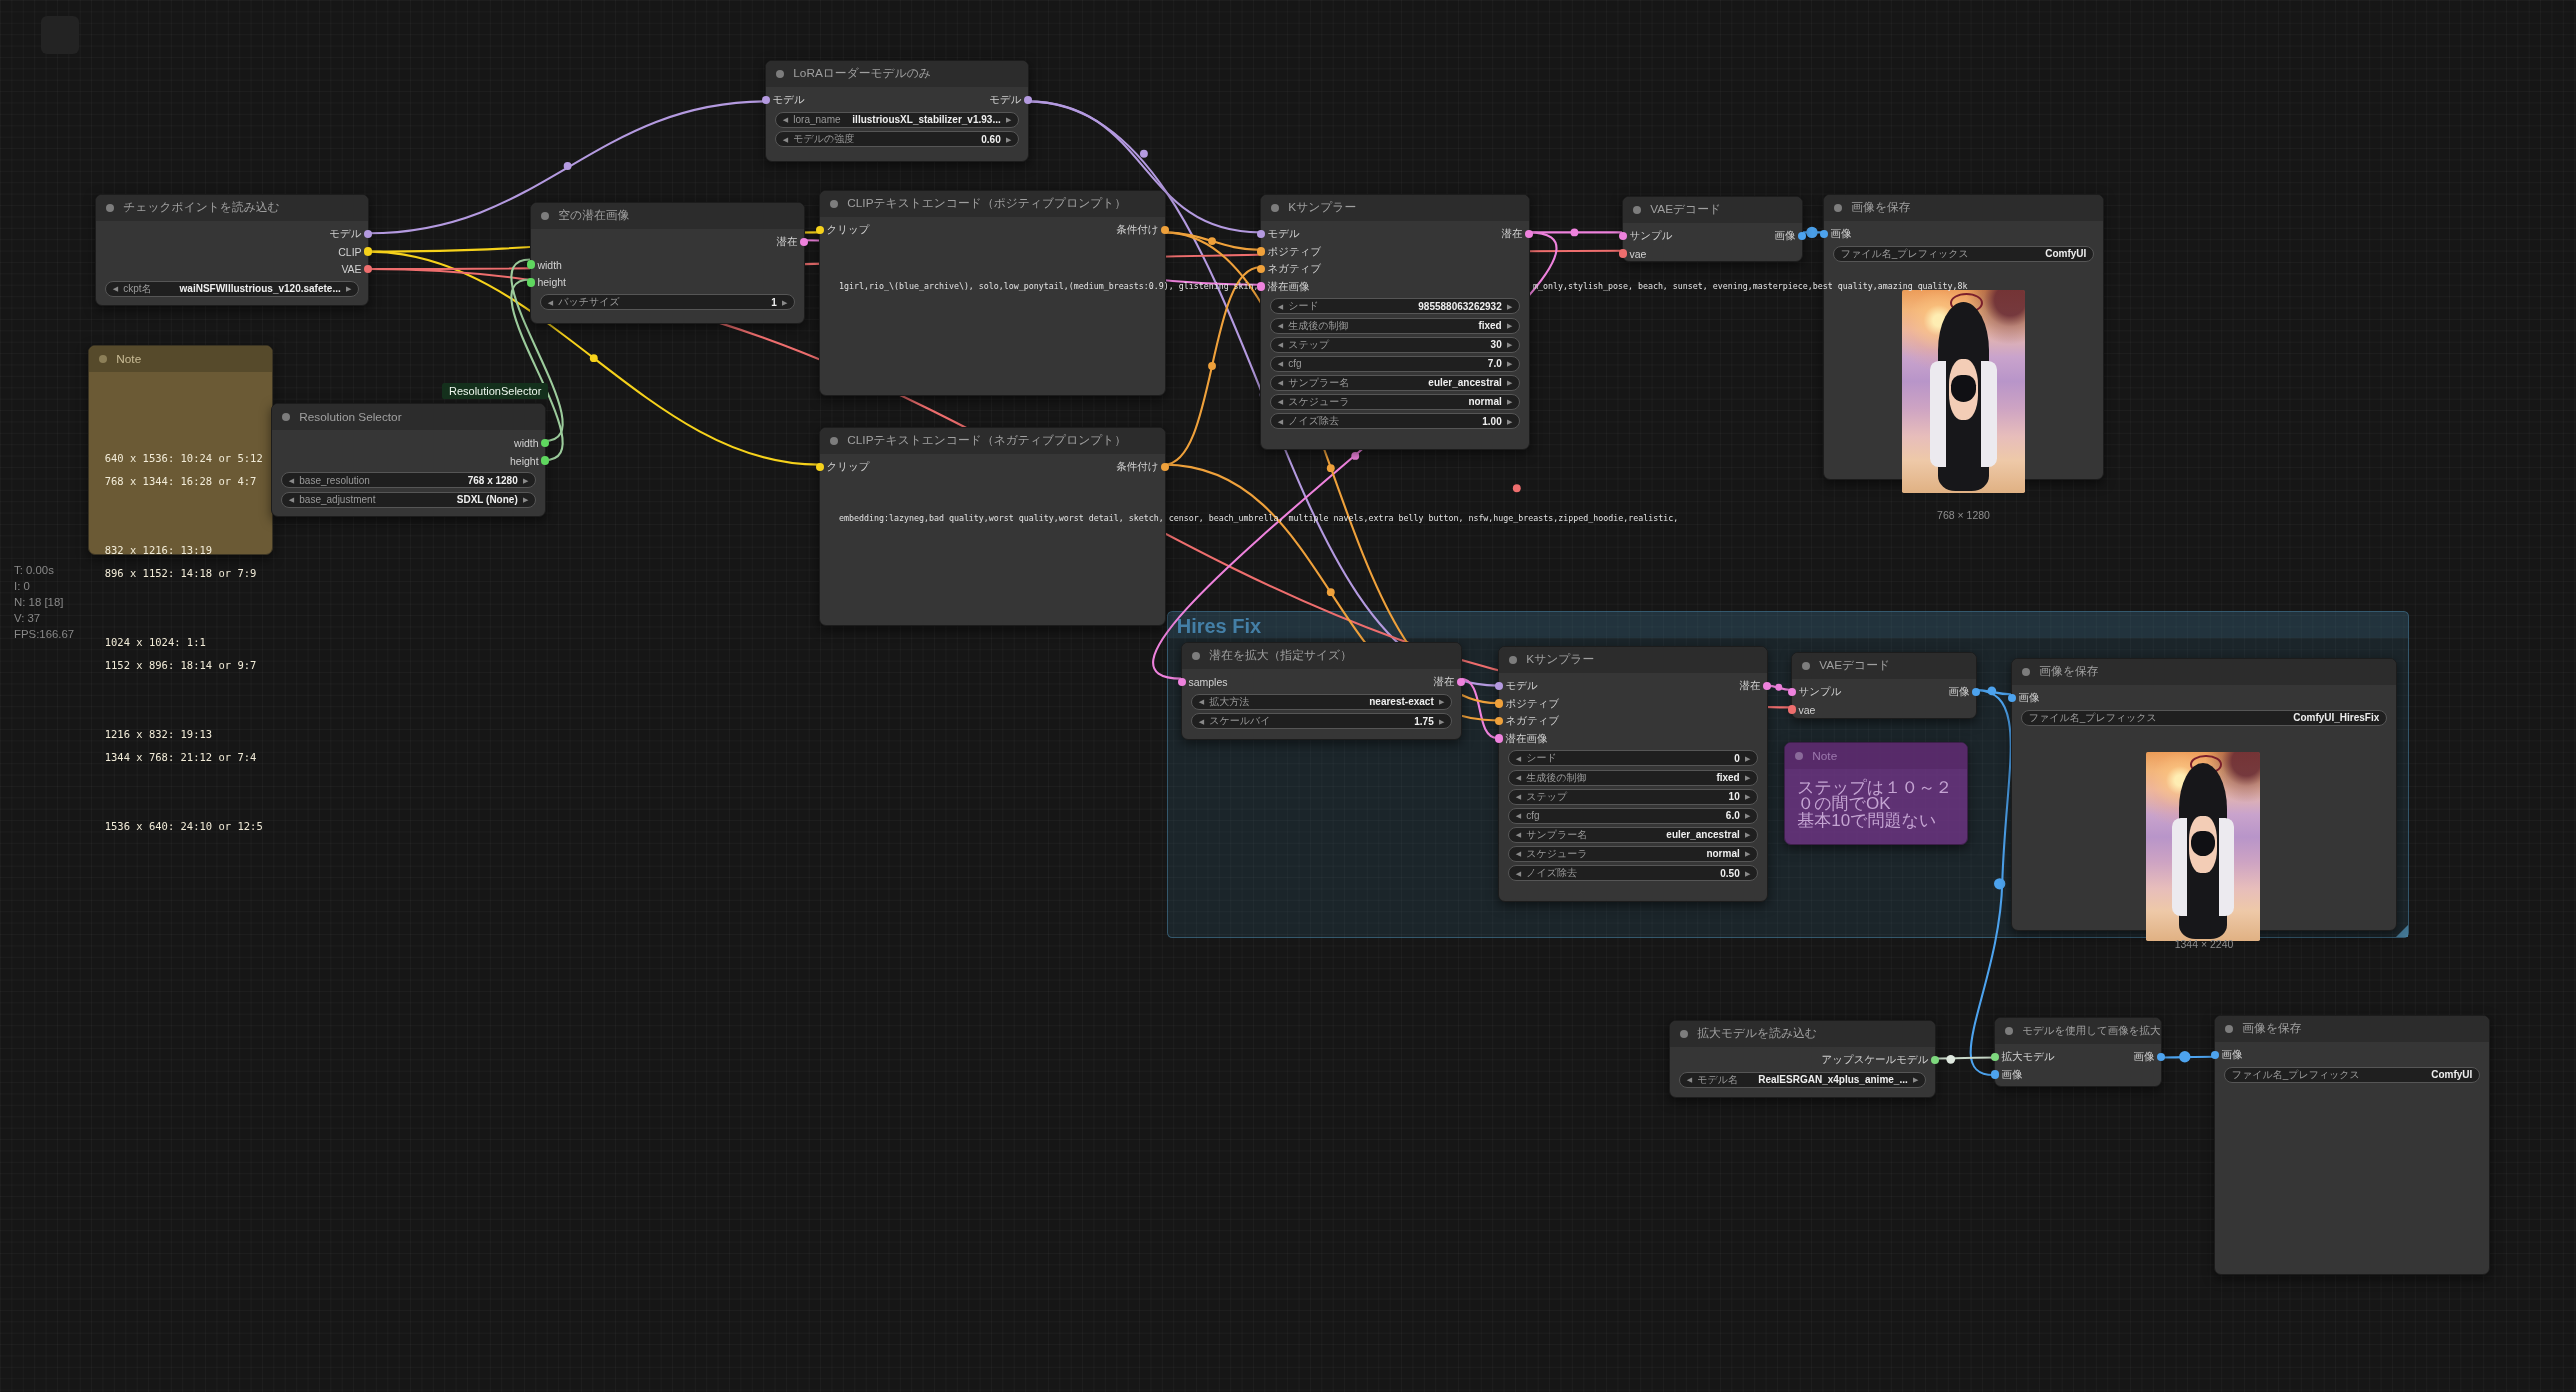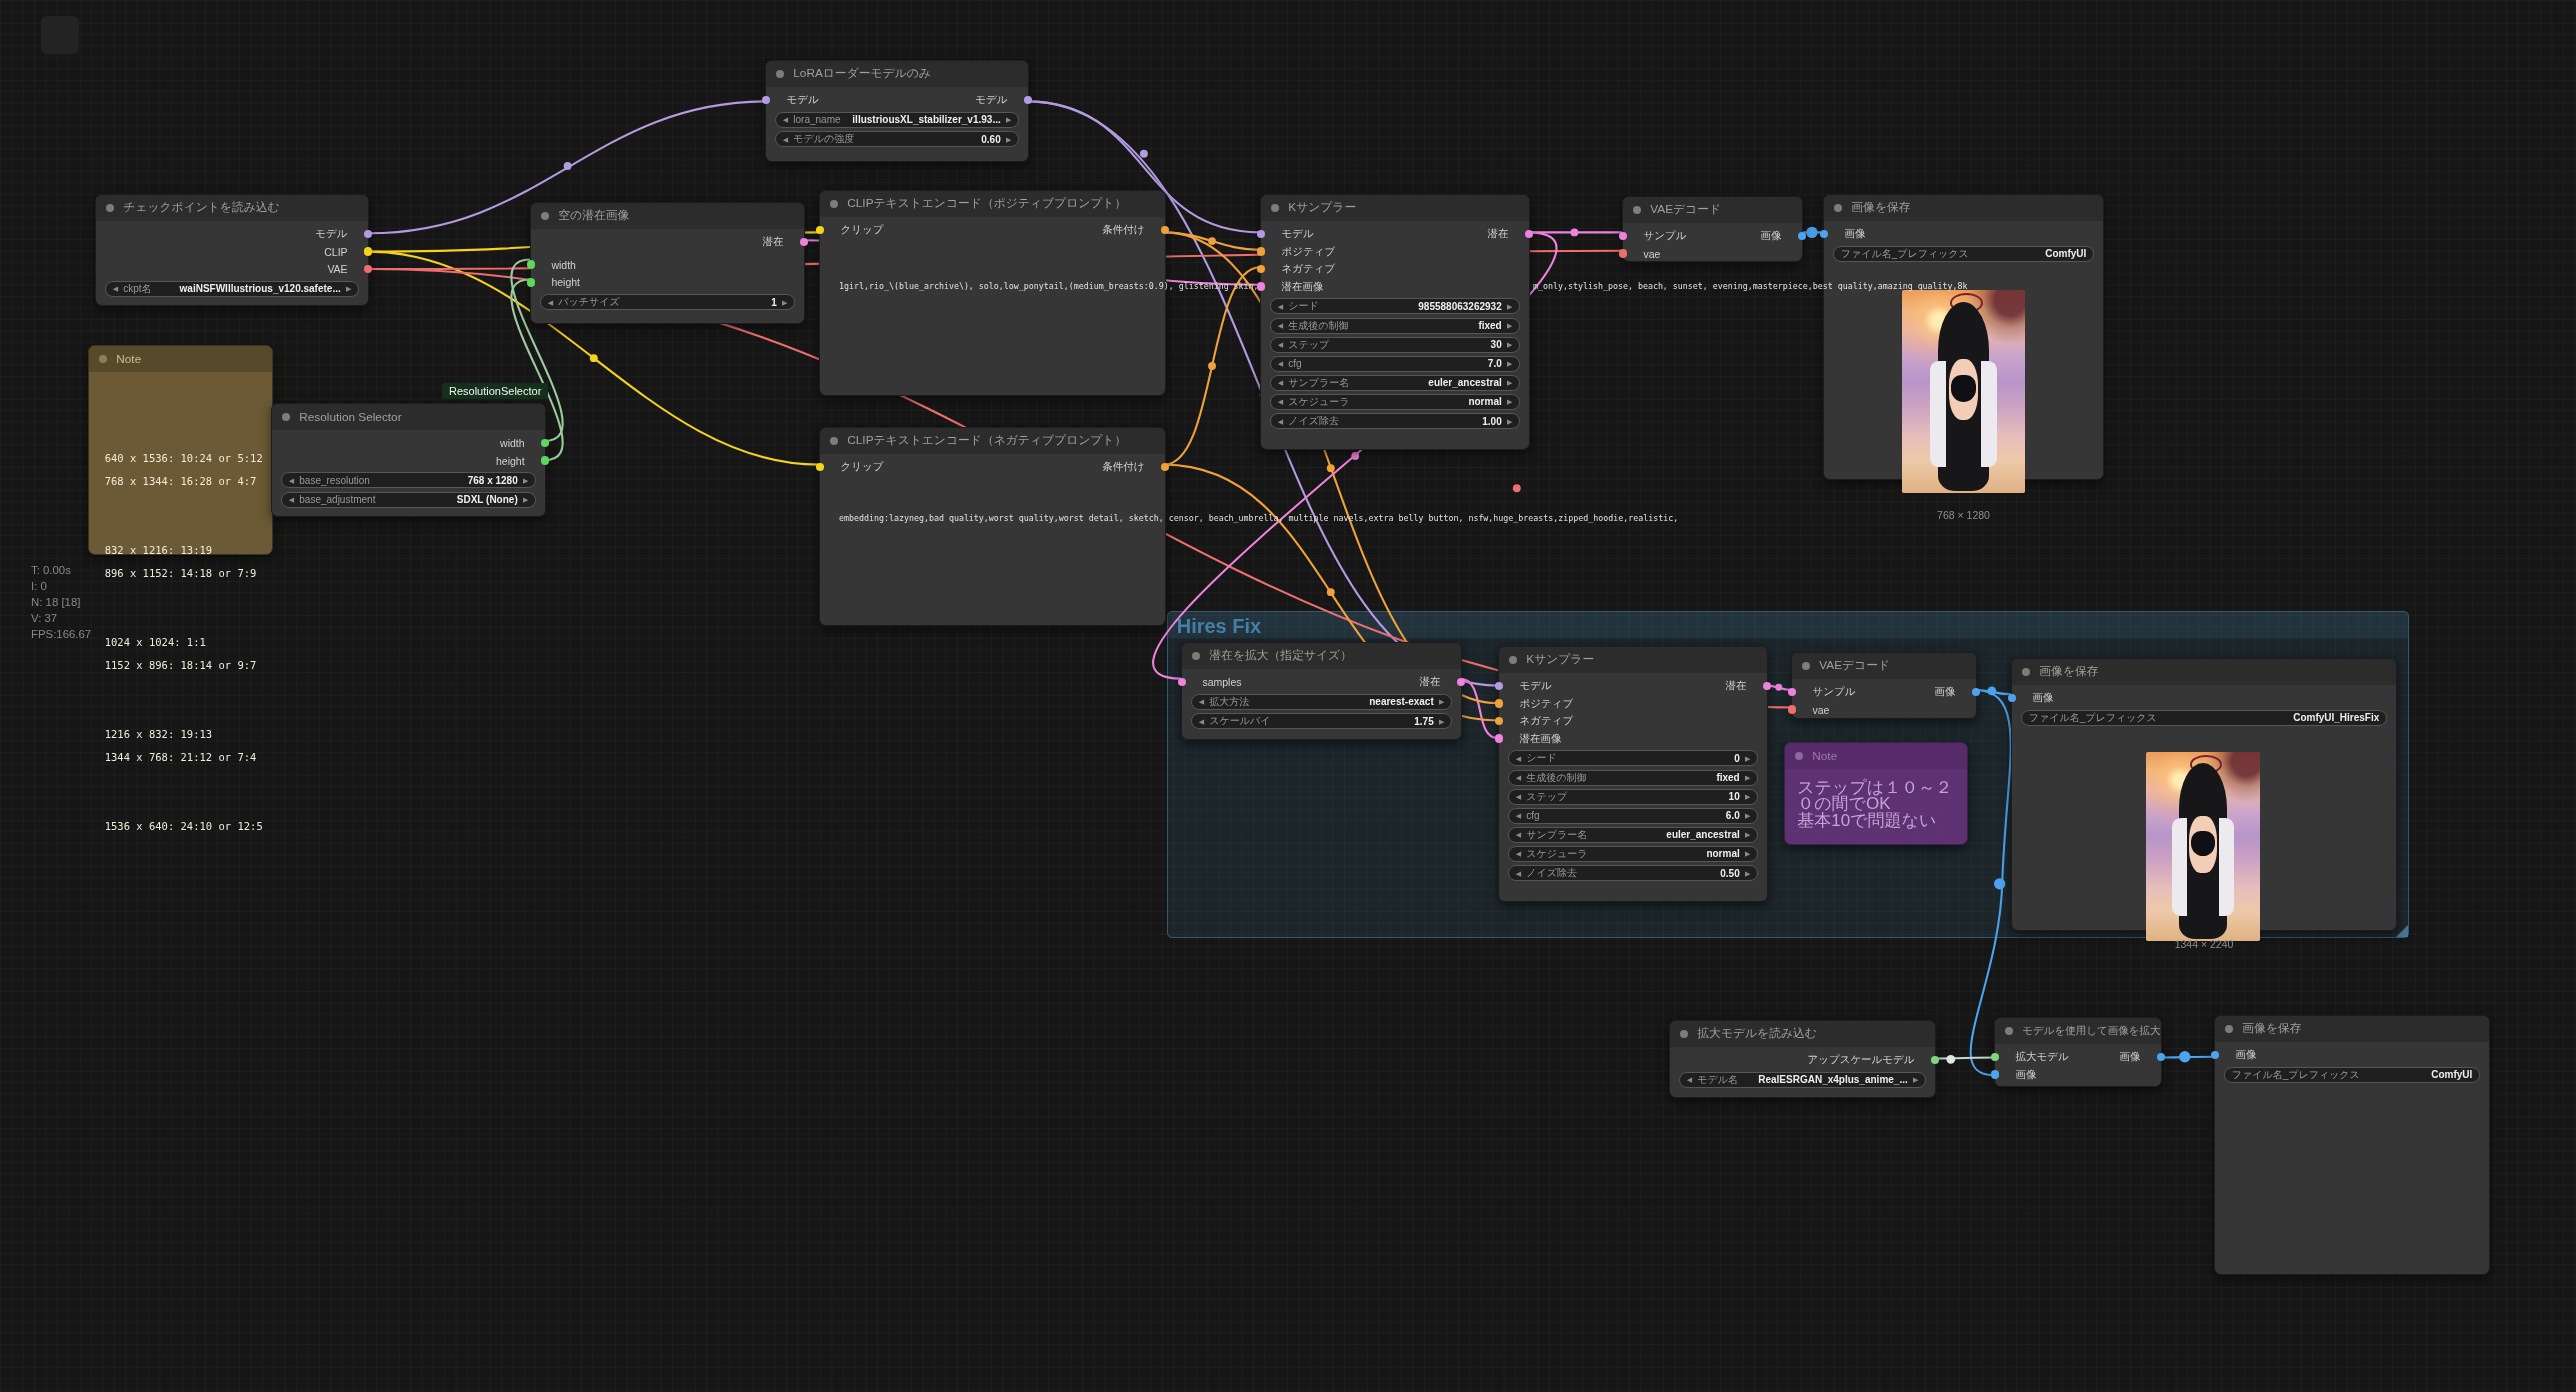--- a/index.html
+++ b/index.html
@@ -24,21 +24,21 @@
   svg.wires path{fill:none;stroke-width:2.4;stroke-linecap:round;}
 
   
   .node{position:absolute;background:#363636;border:0.9px solid #1c1c1c;border-radius:7px;
     box-shadow:0 3.5px 10.5px rgba(0,0,0,.5);z-index:2;color:#d0d0d0;}
   .ntitle{height:26px;display:flex;align-items:center;gap:9px;padding:0 9.6px;background:#2c2c2c;
     border-radius:6.1px 6.1px 0 0;color:#a0a0a0;font-size:11.8px;white-space:nowrap;}
   .ndot{width:8.7px;height:8.7px;border-radius:50%;background:#7d7d7d;flex:0 0 auto;}
   .nbody{position:relative;padding:4.4px 0 5.2px;}
   .prow{height:17.5px;display:flex;align-items:center;padding:0 7.9px;font-size:10.5px;color:#d2d2d2;}
-  .pin,.pout{display:flex;align-items:center;gap:16px;}
+  .pin,.pout{display:flex;align-items:center;gap:2px;}
   .prow.r{justify-content:flex-end;}
   .prow.b{justify-content:space-between;}
   .pdot{width:8.7px;height:8.7px;border-radius:50%;background:var(--pc,#999);flex:0 0 auto;}
   .pin .pdot{margin-left:-12.2px;}
   .pout .pdot{margin-right:-12.2px;}
   .pout{flex-direction:row;}
   .pout .plabel{order:0;} .pout .pdot{order:1;}
   .widget{height:14px;margin:3.1px 8.7px;background:#1f1f1f;border:0.9px solid #565656;border-radius:8.7px;
     display:flex;align-items:center;gap:5.2px;padding:0 7px;font-size:10px;color:#9a9a9a;white-space:nowrap;}
   .widget .arrow{color:#8a8a8a;font-size:7px;line-height:1;}
@@ -64,21 +64,21 @@
   .pv-halo{position:absolute;left:39%;top:1.5%;width:24%;height:8%;border:2.6px solid #7a1f2c;border-radius:50%;}
   .pv-hair{position:absolute;left:29%;top:6%;width:42%;height:93%;background:#17171a;
     border-radius:50% 50% 34% 34% / 26% 26% 8% 8%;}
   .pv-jacket{position:absolute;left:23%;top:35%;width:54%;height:52%;border-radius:8.7px;
     background:linear-gradient(90deg,#eceaef 0 24%,rgba(236,234,239,0) 24% 76%,#eceaef 76%);}
   .pv-skin{position:absolute;left:38%;top:34%;width:24%;height:30%;background:#f3cdb6;border-radius:42%;}
   .pv-bikini{position:absolute;left:39.5%;top:42%;width:21%;height:13%;background:#101014;border-radius:50% 50% 62% 62%;}
   .caption{position:absolute;left:0;right:0;text-align:center;color:#8f8f8f;font-size:10.5px;}
 
   .stats{position:absolute;left:14px;top:562px;color:#888;font-size:11.4px;line-height:16px;}
-  .stats div{white-space:pre;margin-left:17px;}
+  .stats div{white-space:pre;}
   .badge{position:absolute;left:442px;top:383px;background:#14301c;color:#eef7ee;font-size:11px;
     padding:1.7px 7px 2.6px;border-radius:2.6px;z-index:3;}
   .z1{z-index:1}.z3{z-index:3}
 </style>
 </head>
 <body>
 
 <div class="canvas">
   <div class="corner"></div>
 

